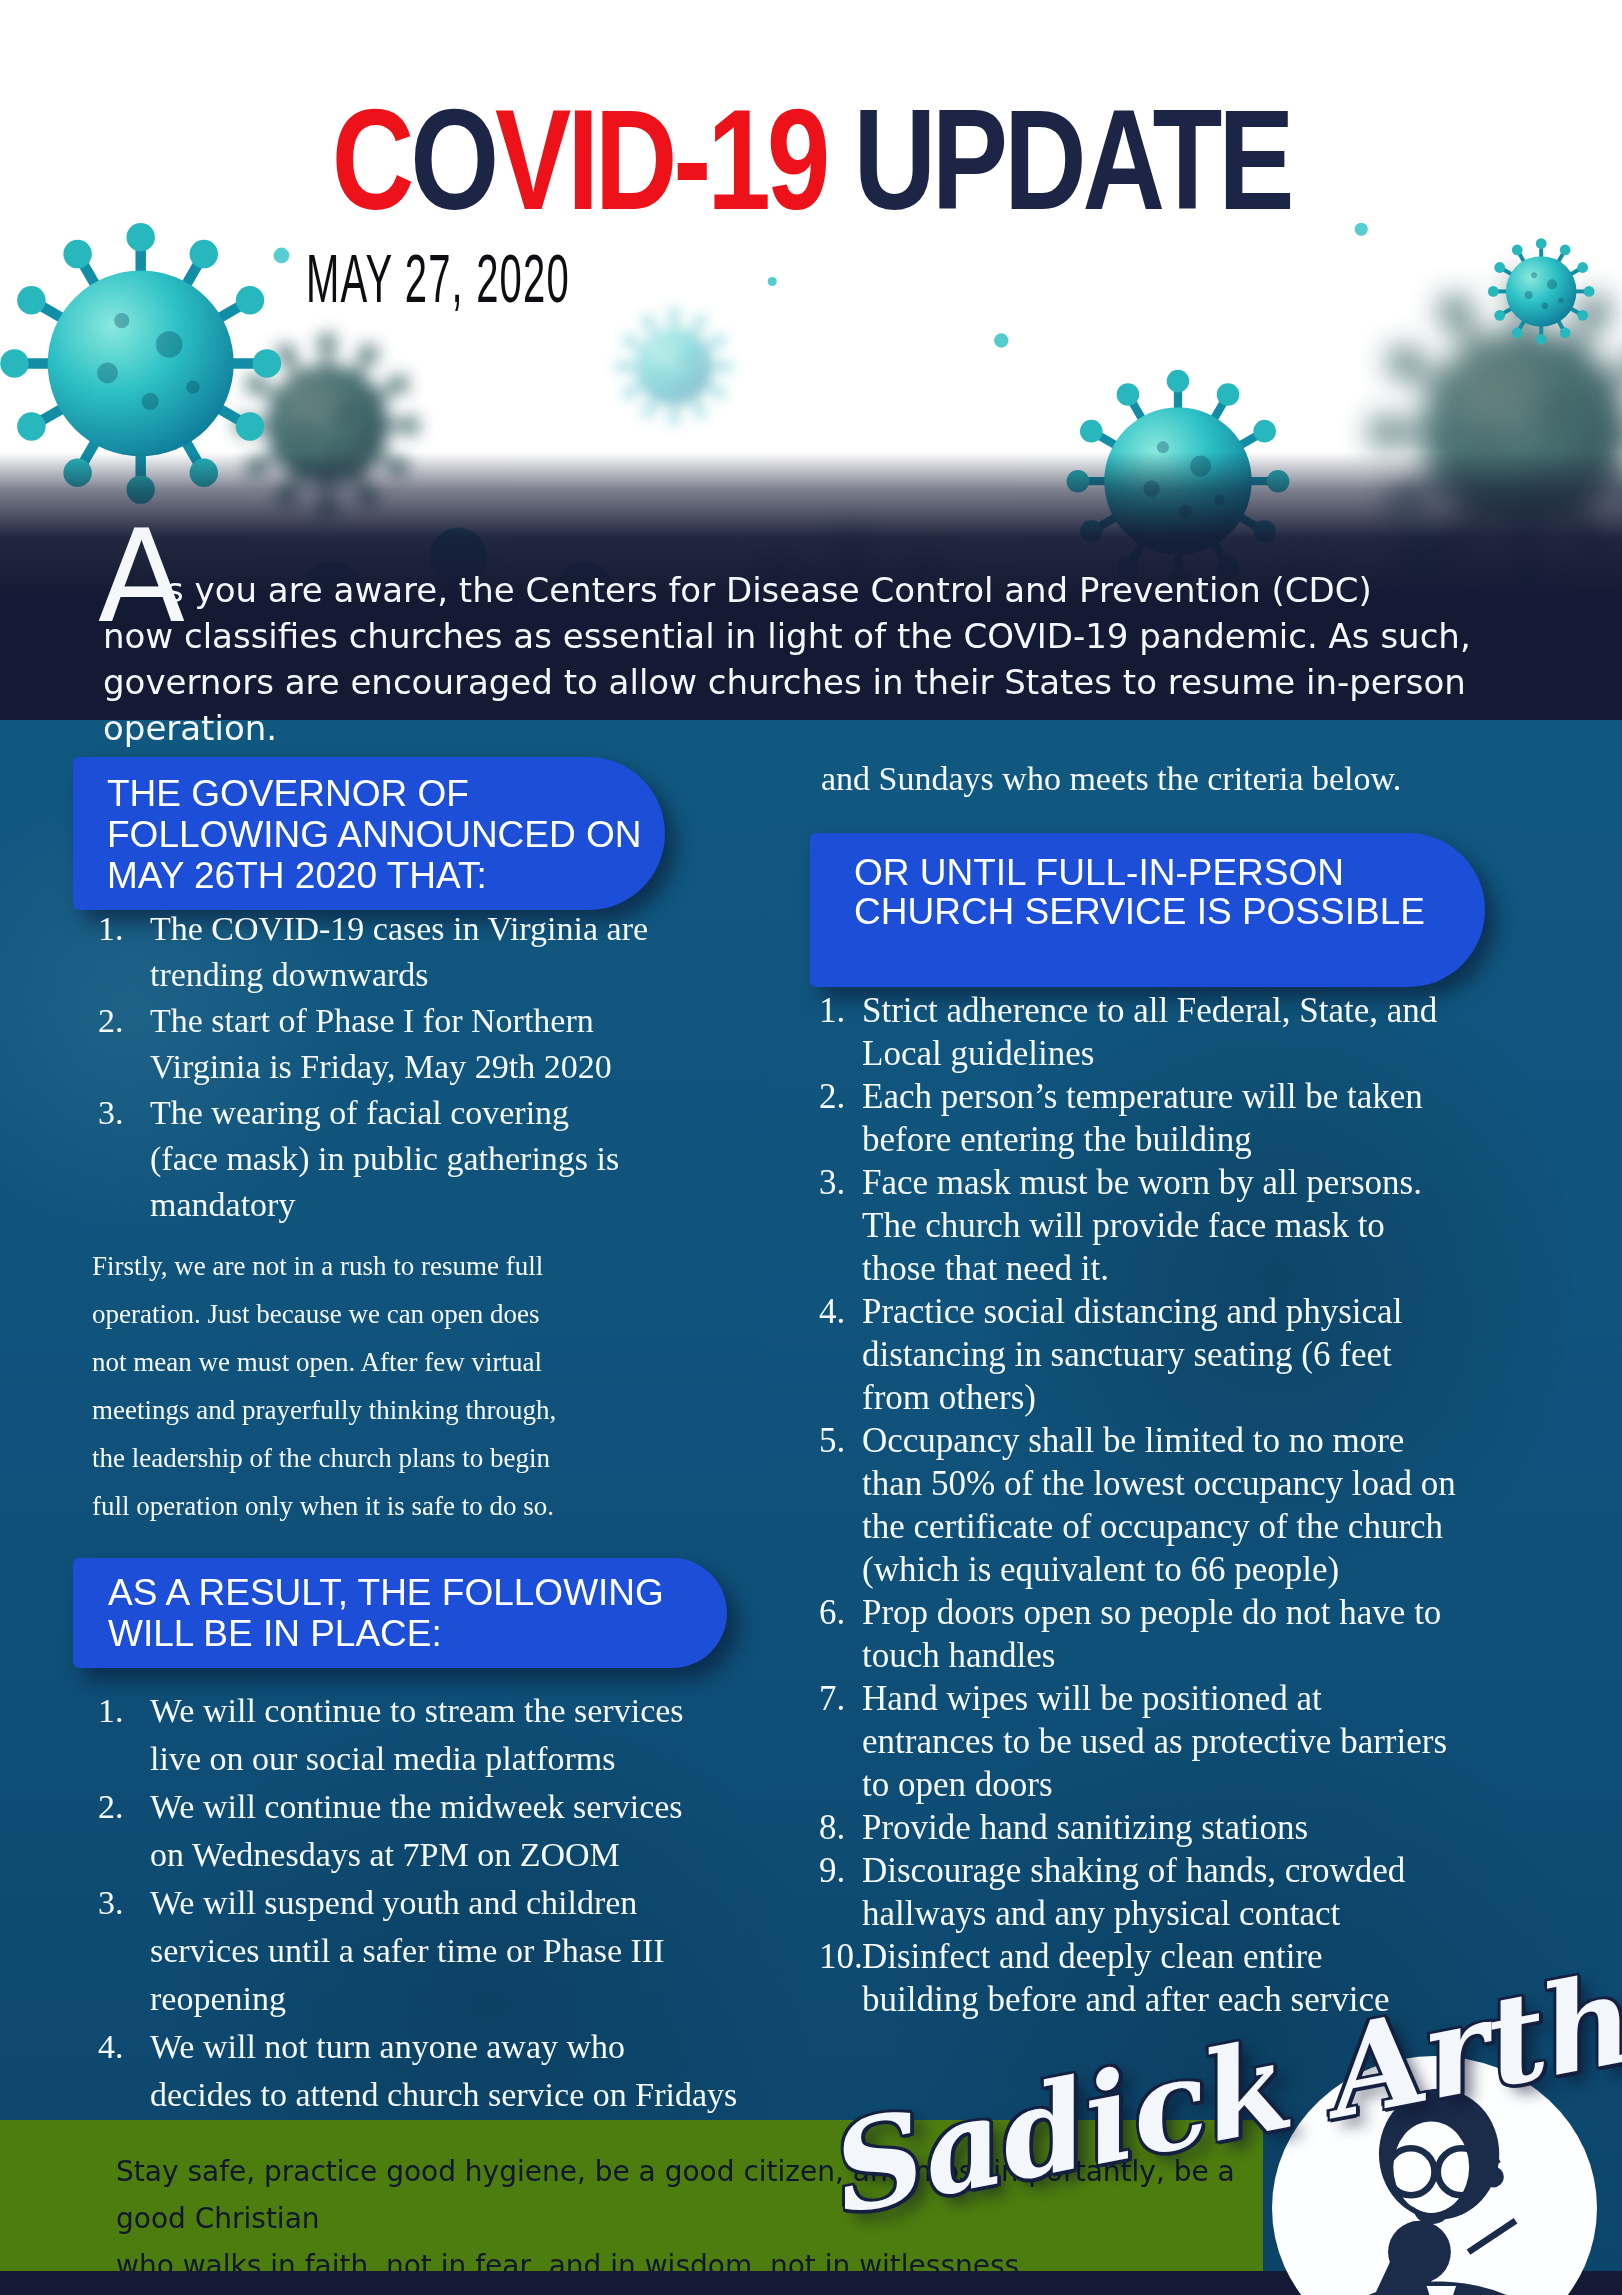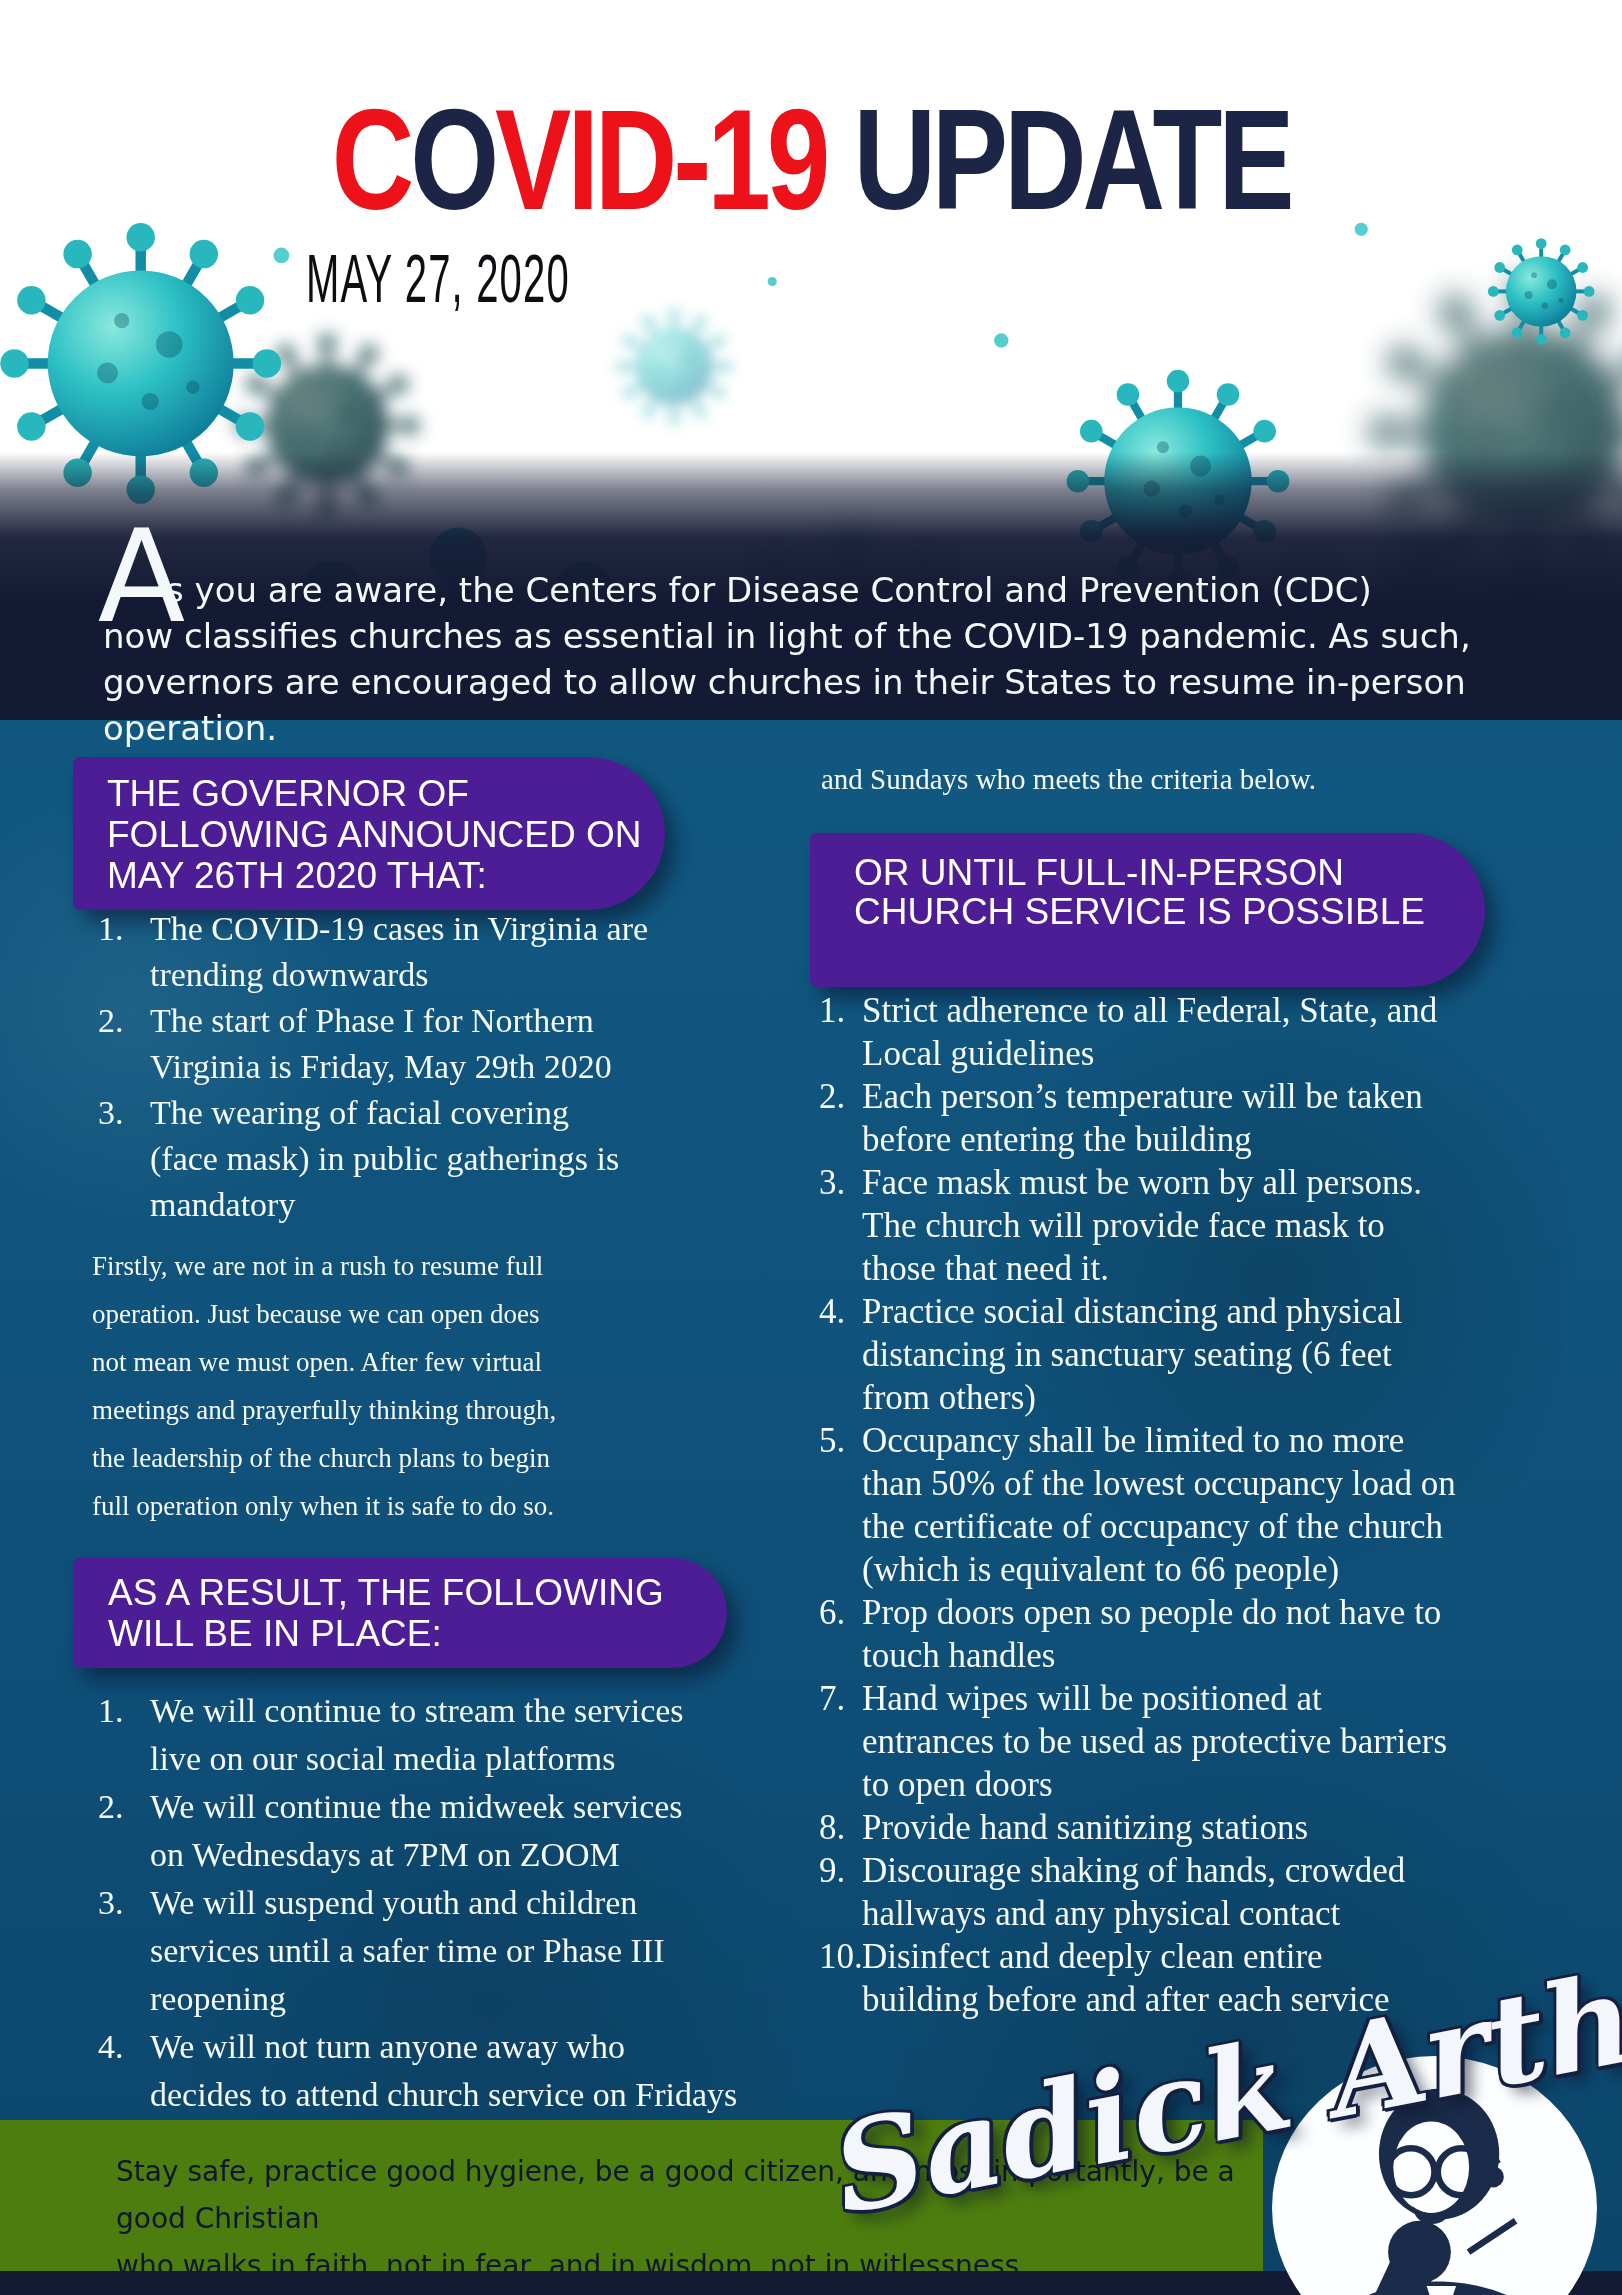--- a/index.html
+++ b/index.html
@@ -70,21 +70,21 @@
             background: radial-gradient(circle, rgba(8,36,56,0.30), rgba(8,36,56,0) 70%); }
   .blob-2 { left:131px;  top:982px; width:720px; height:589px;
             background: radial-gradient(circle, rgba(8,36,56,0.22), rgba(8,36,56,0) 70%); }
   .blob-3 { left:851px; top:982px; width:785px; height:654px;
             background: radial-gradient(circle, rgba(10,45,66,0.30), rgba(10,45,66,0) 70%); }
   .blob-4 { left:-98px; top:65px;  width:458px; height:458px;
             background: radial-gradient(circle, rgba(160,210,225,0.10), rgba(160,210,225,0) 70%); }
 
   .banner {
     position:absolute; z-index:3;
-    background:#4c1d95; color:#ffffff;
+    background:#1d4ed8; color:#ffffff;
     font-family:"Liberation Sans", sans-serif; font-weight:400;
     box-shadow: 10.5px 11.8px 19.6px rgba(8,14,38,0.5);
   }
   .banner .b-line { white-space:nowrap; }
   #banner-governor {
     left:73px; top:757px; width:592px; height:153px;
     border-radius: 6.5px 77px 77px 6.5px;
     padding-left:34px; box-sizing:border-box; padding-top:15.7px;
     font-size:37px; line-height:41px;
   }
@@ -107,21 +107,21 @@
   }
   .li { position:relative; padding-left:52px; }
   .li .num { position:absolute; left:0; top:0; }
   .li .txt { display:block; white-space:pre-line; }
 
   #list-governor { left:98px; top:906px; width:667px; font-size:34px; line-height:46px; }
   #para-firstly  { left:92px; top:1242px; width:713px; font-size:27px; line-height:48px;
                    white-space:pre-line; }
   #list-result   { left:98px; top:1687px; width:703px; font-size:34px; line-height:48px; }
 
-  #continuation  { left:821px; top:756px; width:785px; font-size:29px; line-height:46px; }
+  #continuation  { left:821px; top:756px; width:785px; font-size:34px; line-height:46px; }
   #list-phase    { left:819px; top:989px; width:779px; font-size:35px; line-height:43px; }
   #list-phase .li { padding-left:43px; }
 
   
   #teal-band {
     position:absolute; left:0; top:2120px; width:1263px; height:151px; z-index:3;
     background:#4d7c0f;
   }
   #footer-message {
     position:absolute; left:116px; top:27.5px;

